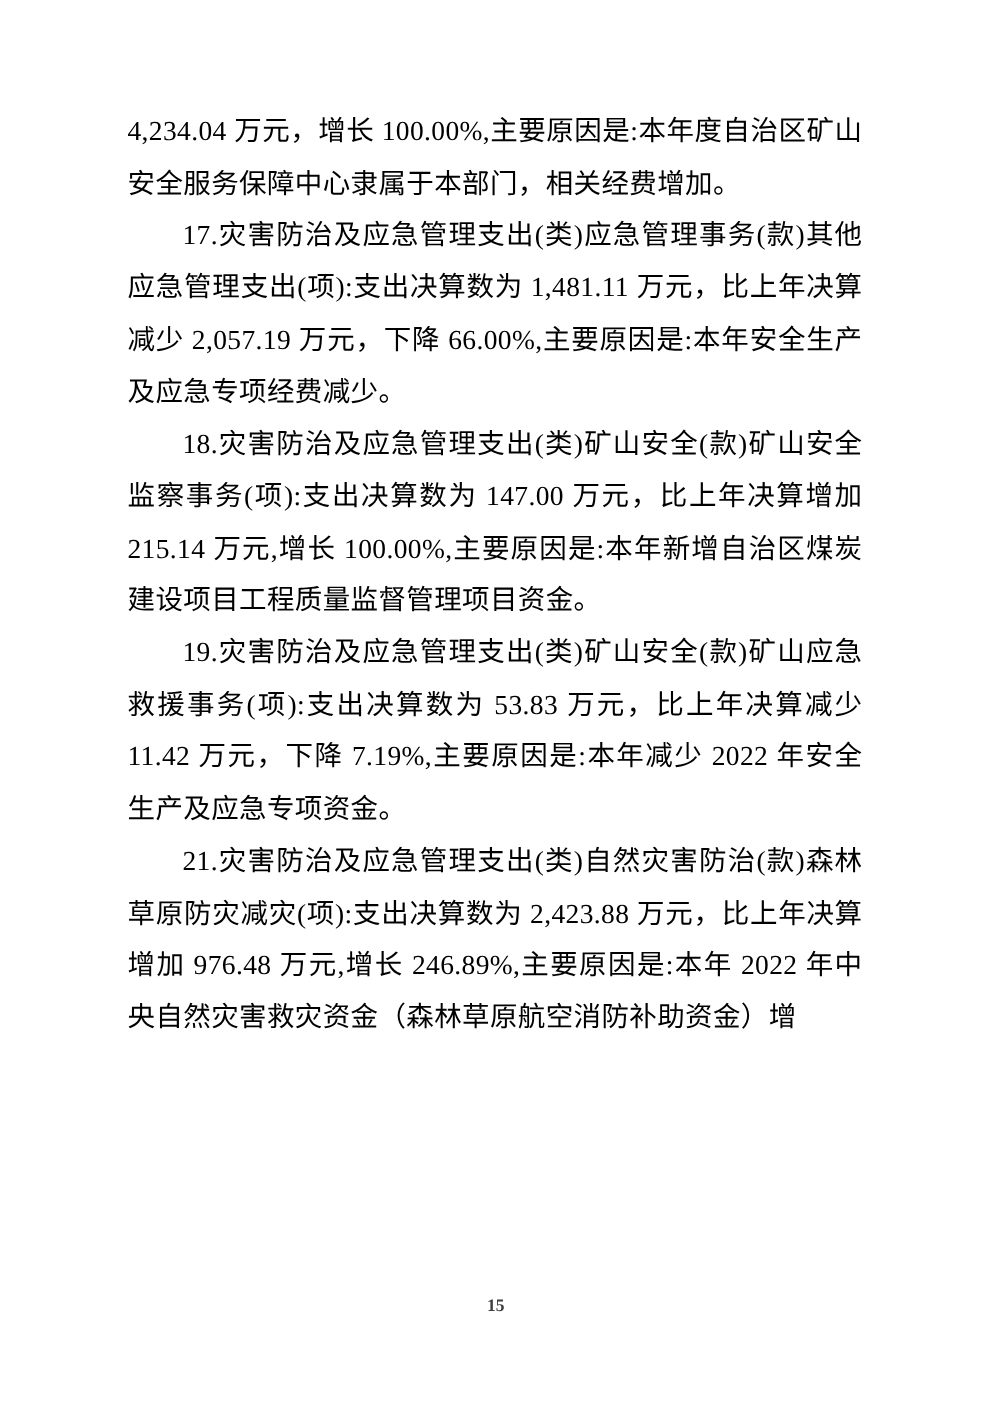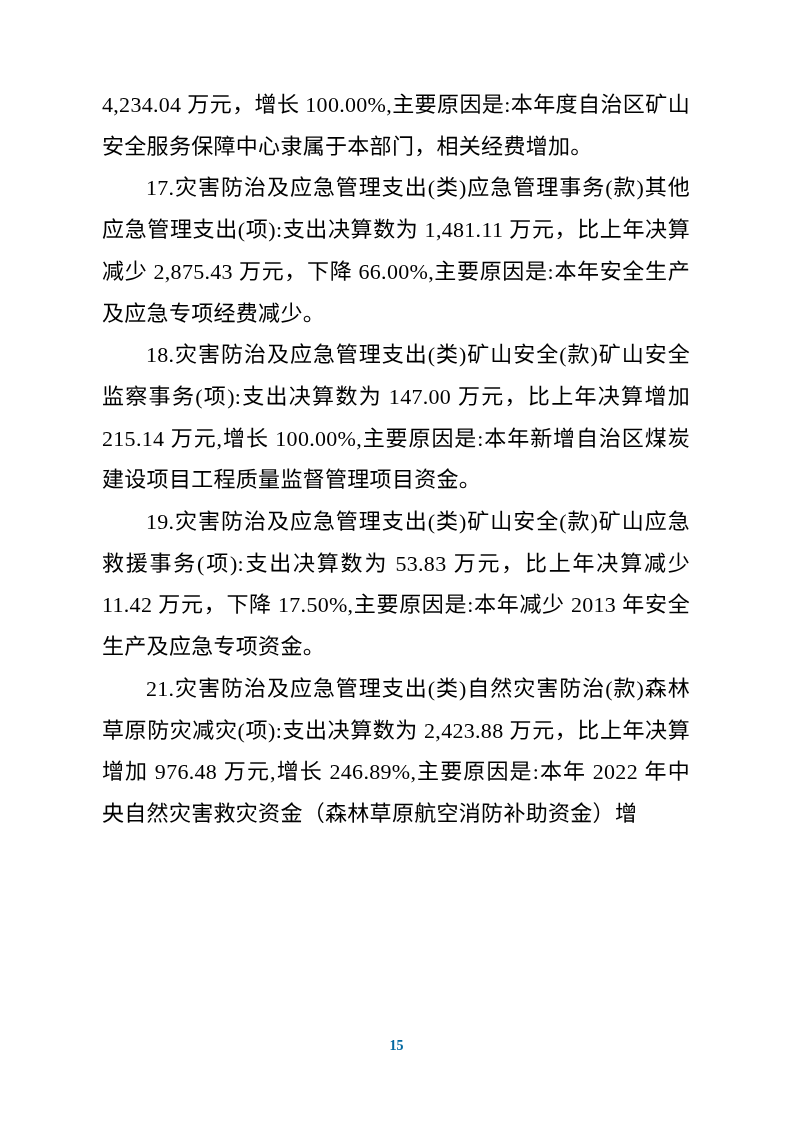--- a/index.html
+++ b/index.html
@@ -38,31 +38,31 @@
     position: absolute;
     left: 0;
     top: 1036px;
     width: 100%;
     text-align: center;
   }
   .page-number {
     font-size: 14px;
     font-weight: bold;
     font-family: "Liberation Serif", "DejaVu Serif", serif;
-    color: #0369a1;
+    color: #404040;
   }
 </style>
 </head>
 <body>
 
 <div class="page">
   <div class="content">
     <p class="para">4,234.04 万元，增长 100.00%,主要原因是:本年度自治区矿山安全服务保障中心隶属于本部门，相关经费增加。</p>
-    <p class="para indent">17.灾害防治及应急管理支出(类)应急管理事务(款)其他应急管理支出(项):支出决算数为 1,481.11 万元，比上年决算减少 2,875.43 万元，下降 66.00%,主要原因是:本年安全生产及应急专项经费减少。</p>
+    <p class="para indent">17.灾害防治及应急管理支出(类)应急管理事务(款)其他应急管理支出(项):支出决算数为 1,481.11 万元，比上年决算减少 2,057.19 万元，下降 66.00%,主要原因是:本年安全生产及应急专项经费减少。</p>
     <p class="para indent">18.灾害防治及应急管理支出(类)矿山安全(款)矿山安全监察事务(项):支出决算数为 147.00 万元，比上年决算增加 215.14 万元,增长 100.00%,主要原因是:本年新增自治区煤炭建设项目工程质量监督管理项目资金。</p>
-    <p class="para indent">19.灾害防治及应急管理支出(类)矿山安全(款)矿山应急救援事务(项):支出决算数为 53.83 万元，比上年决算减少 11.42 万元，下降 17.50%,主要原因是:本年减少 2013 年安全生产及应急专项资金。</p>
+    <p class="para indent">19.灾害防治及应急管理支出(类)矿山安全(款)矿山应急救援事务(项):支出决算数为 53.83 万元，比上年决算减少 11.42 万元，下降 7.19%,主要原因是:本年减少 2022 年安全生产及应急专项资金。</p>
     <p class="para indent">21.灾害防治及应急管理支出(类)自然灾害防治(款)森林草原防灾减灾(项):支出决算数为 2,423.88 万元，比上年决算增加 976.48 万元,增长 246.89%,主要原因是:本年 2022 年中央自然灾害救灾资金（森林草原航空消防补助资金）增</p>
   </div>
 
   <div class="footer">
     <span class="page-number">15</span>
   </div>
 </div>
 
 </body></html>

